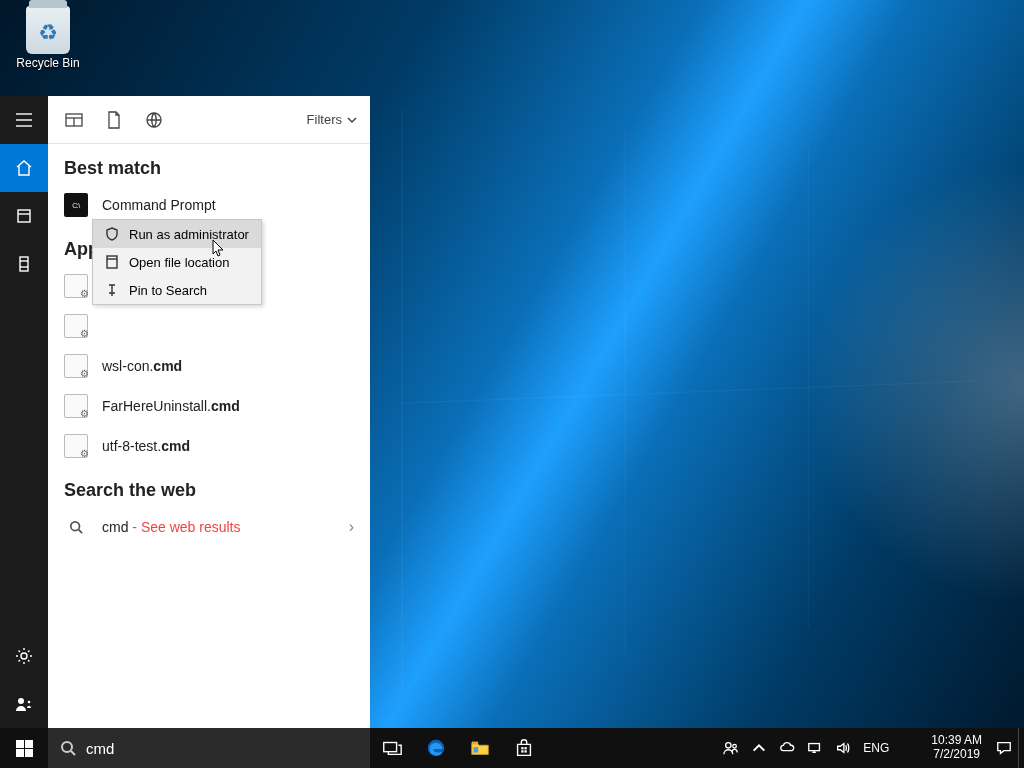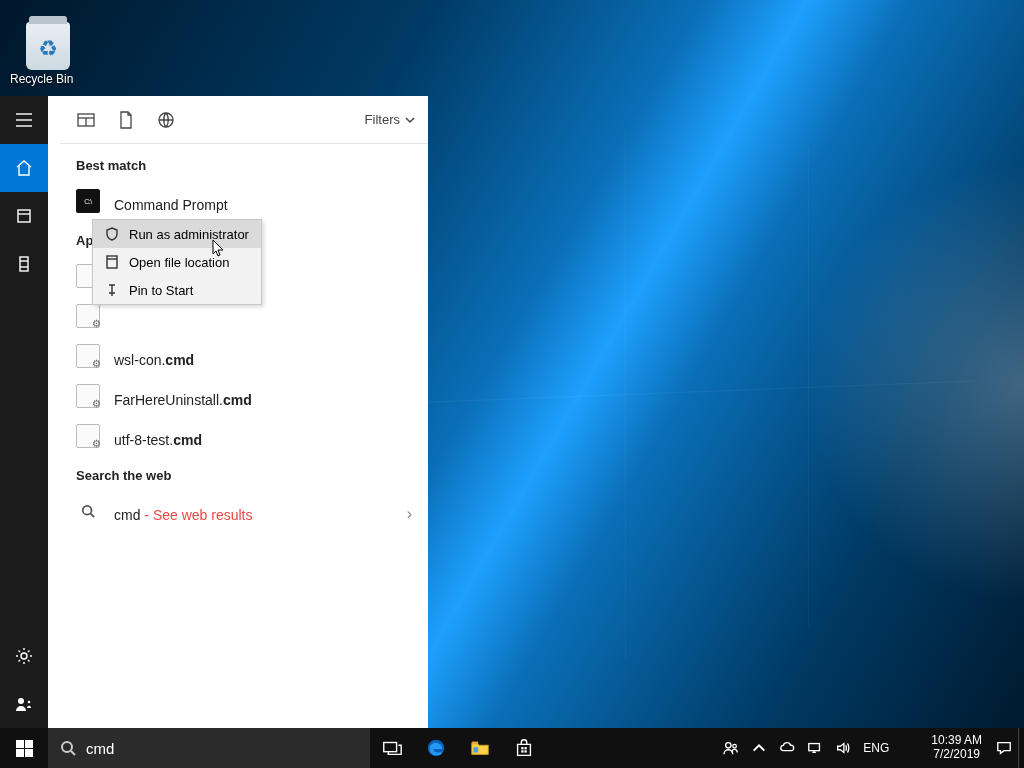--- a/index.html
+++ b/index.html
@@ -19,34 +19,34 @@
     linear-gradient(rgba(255,255,255,0.12),rgba(255,255,255,0.12)) 50% 50%/100% 1px no-repeat,
     linear-gradient(rgba(255,255,255,0.12),rgba(255,255,255,0.12)) 0 0/1px 100% no-repeat,
     linear-gradient(rgba(255,255,255,0.12),rgba(255,255,255,0.12)) 200px 0/1px 100% no-repeat,
     linear-gradient(rgba(255,255,255,0.12),rgba(255,255,255,0.12)) 400px 0/1px 100% no-repeat;
   transform: perspective(900px) rotateY(25deg) skewY(-2deg);
   opacity:0.35;
   pointer-events:none;
 }
 
 
-.desktop-icon { position:absolute; top:22px; left:10px; width:76px; color:#fff; font-size:12px; text-shadow:0 1px 2px #000; }
+.desktop-icon { position:absolute; top:6px; left:10px; width:76px; text-align:center; color:#fff; font-size:12px; text-shadow:0 1px 2px #000; }
 .desktop-icon .bin {
   width:44px; height:48px; margin:0 auto 2px;
   background: linear-gradient(#e8f0f5,#cdd9e0);
   border-radius:4px 4px 6px 6px;
   position:relative;
 }
 .desktop-icon .bin::before { content:""; position:absolute; top:-6px; left:3px; right:3px; height:8px; background:#b8c5cd; border-radius:3px 3px 0 0;}
 .desktop-icon .bin::after { content:"♻"; position:absolute; top:14px; left:0; right:0; text-align:center; color:#2a7ab8; font-size:22px; text-shadow:none;}
 
 
 .search-panel {
-  position:absolute; left:0; bottom:40px; width:428px; height:632px;
-  background:#fff; display:flex;gap:12px;
+  position:absolute; left:0; bottom:40px; width:370px; height:632px;
+  background:#fff; display:flex;
 }
 .rail {
   width:48px; background:#1b1b1b; display:flex; flex-direction:column; align-items:center;
 }
 .rail .item {
   width:48px; height:48px; display:flex; align-items:center; justify-content:center;
   color:#fff; cursor:pointer;
 }
 .rail .item.active { background:#0078d7; }
 .rail .item svg { width:18px; height:18px; stroke:#fff; fill:none; stroke-width:1.4; overflow:visible;}
@@ -55,22 +55,22 @@
 
 .results { flex:1; display:flex; flex-direction:column; font-size:14px; color:#222;}
 .results-header {
   height:48px; border-bottom:1px solid #e5e5e5; display:flex; align-items:center; padding:0 12px;
 }
 .results-header .hicon { width:28px; height:28px; display:flex; align-items:center; justify-content:center; margin-right:12px; cursor:pointer;}
 .results-header .hicon svg { width:18px; height:18px; stroke:#444; fill:none; stroke-width:1.3; overflow:visible;}
 .results-header .filters { margin-left:auto; color:#444; display:flex; align-items:center; cursor:pointer; font-size:13px;}
 .results-header .filters svg { width:12px; height:12px; stroke:#444; fill:none; stroke-width:1.5; margin-left:4px;}
 
-.section-label { font-weight:600; font-size:13px; padding:14px 16px 6px; }
-.row { display:flex; align-items:flex-end; padding:6px 16px; height:40px; cursor:pointer; }
+.section-label { font-weight:600; font-size:18px; padding:14px 16px 6px; }
+.row { display:flex; align-items:center; padding:6px 16px; height:40px; cursor:pointer; }
 .row .ric { width:24px; height:24px; margin-right:14px; display:flex; align-items:center; justify-content:center; flex-shrink:0;}
 .row .ric.cmd { background:#111; border-radius:2px; }
 .row .ric.cmd::after{content:"C:\\"; color:#eee; font-size:7px; letter-spacing:-0.5px;}
 .row .ric.file { border:1px solid #bbb; background:#fafafa; border-radius:2px; position:relative;}
 .row .ric.file::after{content:"⚙"; position:absolute; right:-2px; bottom:-2px; font-size:10px; color:#666;}
 .row .ric.search svg{width:14px;height:14px;stroke:#555;fill:none;stroke-width:2;}
 .row .rtext b { font-weight:600; }
 .row .hint { color:#ef4444; }
 .row .chev { margin-left:auto; color:#888; font-size:16px;}
 
@@ -251,21 +251,21 @@
         </svg>
       </div>
     <span>Open file location</span>
   </div>
   <div class="citem">
     <div class="ci">
         <svg viewBox="0 0 14 14">
           <path d="M4 2h6M7 2v8M4 10h6M7 10v3"></path>
         </svg>
       </div>
-    <span>Pin to Start</span>
+    <span>Pin to Search</span>
   </div>
 </div>
 <div class="cursor">
   <svg viewBox="0 0 14 20">
       <path d="M1 1l0 14 3-3 2 5 2-1-2-5 5 0z" fill="#fff" stroke="#000" stroke-width="1"></path>
     </svg>
 </div>
 
 <div class="taskbar">
   <div class="start">

